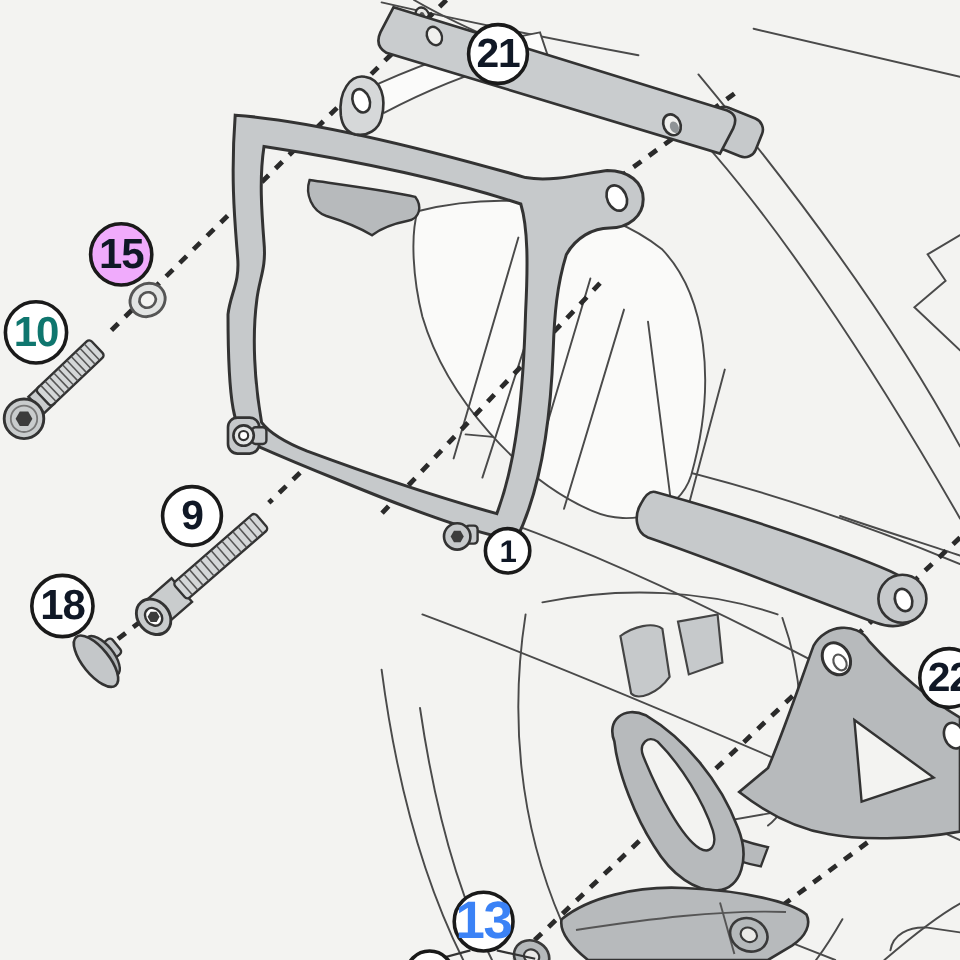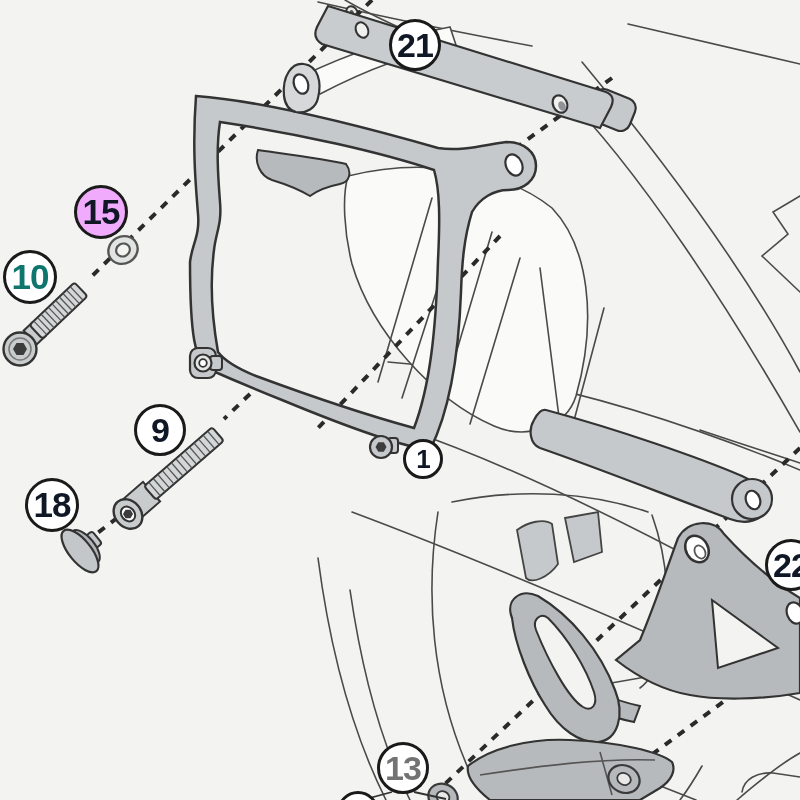--- a/index.html
+++ b/index.html
@@ -237,17 +237,17 @@
 </svg>
 
 <div class="callout-layer">
       <div class="callout" style="left: 415px; top: 45px; width: 52px; height: 52px; background: rgb(255, 255, 255); border-color: rgb(26, 26, 26); color: rgb(16, 24, 38); font-size: 34px;">21</div>
       <div class="callout" style="left: 101px; top: 212px; width: 54px; height: 54px; background: #f0abfc; border-color: rgb(26, 26, 26); color: rgb(16, 24, 38); font-size: 35px;">15</div>
       <div class="callout" style="left: 30px; top: 277px; width: 54px; height: 54px; background: rgb(255, 255, 255); border-color: rgb(26, 26, 26); color: #0f766e; font-size: 35px;">10</div>
       <div class="callout" style="left: 160px; top: 430px; width: 52px; height: 52px; background: rgb(255, 255, 255); border-color: rgb(26, 26, 26); color: rgb(16, 24, 38); font-size: 34px;">9</div>
       <div class="callout" style="left: 52px; top: 505px; width: 54px; height: 54px; background: rgb(255, 255, 255); border-color: rgb(26, 26, 26); color: rgb(16, 24, 38); font-size: 35px;">18</div>
       <div class="callout" style="left: 423px; top: 459px; width: 40px; height: 40px; background: rgb(255, 255, 255); border-color: rgb(26, 26, 26); color: rgb(16, 24, 38); font-size: 26px;">1</div>
       <div class="callout" style="left: 791px; top: 565px; width: 52px; height: 52px; background: rgb(255, 255, 255); border-color: rgb(26, 26, 26); color: rgb(16, 24, 38); font-size: 34px;">22</div>
-      <div class="callout" style="left: 403px; top: 768px; width: 52px; height: 52px; background: rgb(255, 255, 255); border-color: rgb(26, 26, 26); color: #737373; font-size: 34px;">13</div>
+      <div class="callout" style="left: 403px; top: 768px; width: 52px; height: 52px; background: rgb(255, 255, 255); border-color: rgb(26, 26, 26); color: #3b82f6; font-size: 44px;">13</div>
       <div class="callout" style="left: 358px; top: 812px; width: 42px; height: 42px; background: rgb(255, 255, 255); border-color: rgb(26, 26, 26); color: rgb(16, 24, 38); font-size: 27px;">18</div>
     </div>
 
 </div>
 
 </body></html>

